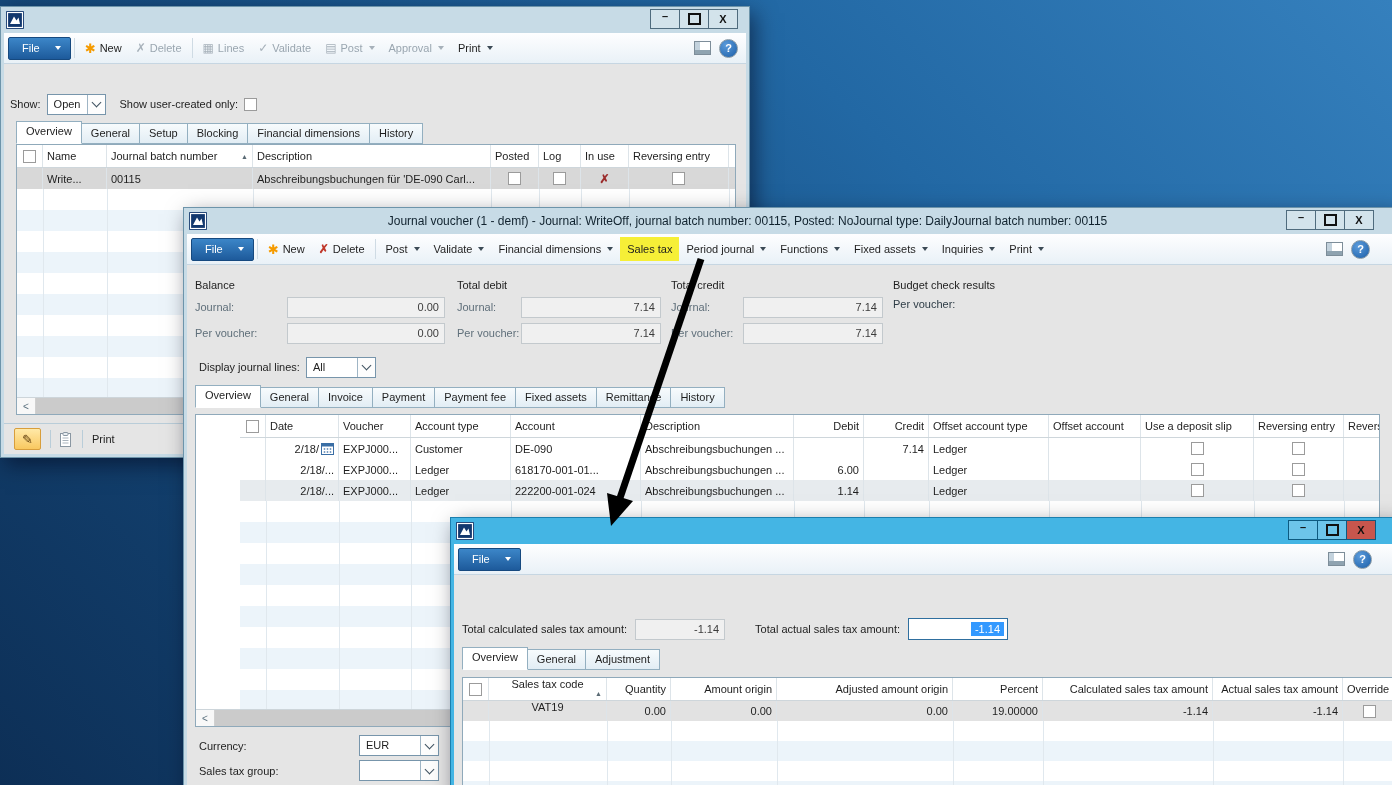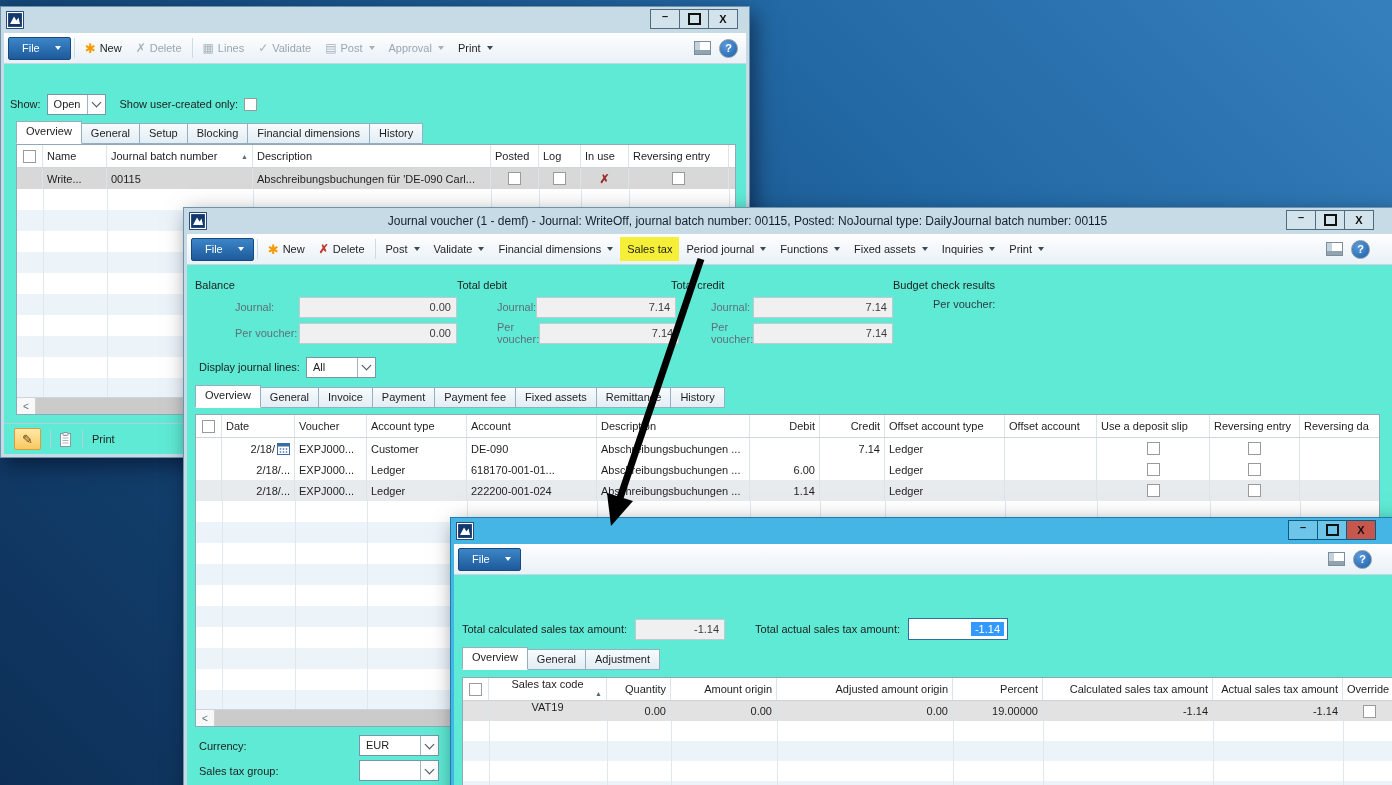--- a/index.html
+++ b/index.html
@@ -16,21 +16,21 @@
   .appicon{width:18px;height:18px;margin-left:2px;z-index:1;}
   .controls{position:absolute;top:2px;display:flex;z-index:2;}
   .ctrl{width:30px;height:20px;box-sizing:border-box;border:1px solid #4f6b7d;margin-left:-1px;
     display:flex;align-items:center;justify-content:center;font-weight:bold;font-size:11px;
     background:rgba(255,255,255,.22);color:#111;}
   .win-st .ctrl{border-color:#0d5a80;}
   .ctrl.red{background:#c7564d;}
   .minglyph{margin-top:-6px;font-weight:900;}
   .maxbox{width:9px;height:8px;border:2px solid #111;}
 
-  .client{flex:1;background:#5eead4;display:flex;flex-direction:column;overflow:hidden;position:relative;}
+  .client{flex:1;background:#e5e5e5;display:flex;flex-direction:column;overflow:hidden;position:relative;}
   .toolbar{flex:none;height:30px;background:linear-gradient(#fefeff,#e9f1f7);border-bottom:1px solid #c6d6e2;
     display:flex;align-items:center;padding:0 8px 0 4px;}
   .filebtn{height:23px;box-sizing:border-box;padding:0 9px 0 13px;border:1px solid #16497f;border-radius:2px;
     background:linear-gradient(#3c86c8,#1d5a9b);color:#fff;display:flex;align-items:center;gap:13px;}
   .filebtn .caret{border-top-color:#fff;}
   .tbi{display:flex;align-items:center;gap:4px;padding:0 7px;height:24px;white-space:nowrap;}
   .tbi.dis{color:#9aa6b0;}
   .tbi.hl{background:#f6ef37;}
   .ic{font-size:12px;line-height:1;}
   .ic.star{color:#f59b00;font-size:13px;}
@@ -93,26 +93,26 @@
     background:linear-gradient(#ffe9a8,#f9c860);display:flex;align-items:center;justify-content:center;color:#5d3c0c;font-size:13px;}
   .ssep{width:1px;height:18px;background:#b9cdd9;}
 
   
   .win-jv{left:183px;top:207px;width:1215px;height:592px;z-index:20;}
   .summary{display:flex;padding:6px 0 0 8px;flex:none;}
   .sgroup{display:flex;flex-direction:column;}
   .sg1{width:262px;}.sg2{width:214px;}.sg3{width:222px;}.sg4{flex:1;}
   .shead{font-weight:normal;height:20px;display:flex;align-items:flex-end;padding-bottom:3px;}
   .srow{display:flex;align-items:center;height:26px;}
-  .slbl{color:#5f6f7a;margin-left:40px;}
+  .slbl{color:#5f6f7a;}
   .sg1 .slbl{width:92px;}.sg2 .slbl{width:64px;}.sg3 .slbl{width:72px;}.sg4 .slbl{width:auto;}
   .sg1 .fld{width:158px;}.sg2 .fld{width:140px;}.sg3 .fld{width:140px;}
   .djl{display:flex;align-items:center;gap:6px;padding-left:12px;height:26px;margin-top:8px;flex:none;}
   .jv-tabs{margin:5px 0 0 8px;}
-  .jv-panel{margin:6px 14px 0 8px;height:313px;}
+  .jv-panel{margin:6px 14px 0 8px;height:313px;padding-left:44px;}
   .jv-c0{width:26px;}.jv-c1{width:73px;}.jv-c2{width:72px;}.jv-c3{width:100px;}.jv-c4{width:130px;}
   .jv-c5{width:153px;}.jv-c6{width:70px;}.jv-c7{width:65px;}.jv-c8{width:120px;}.jv-c9{width:92px;}
   .jv-c10{width:113px;}.jv-c11{width:90px;}
   .gr.shade{background:#e7ebee;}
   .jv-footer{margin-top:6px;flex:none;}
   .frow{display:flex;align-items:center;height:25px;padding-left:12px;}
   .frow .flbl{width:160px;}
   .frow .combo{width:80px;}
 
   

